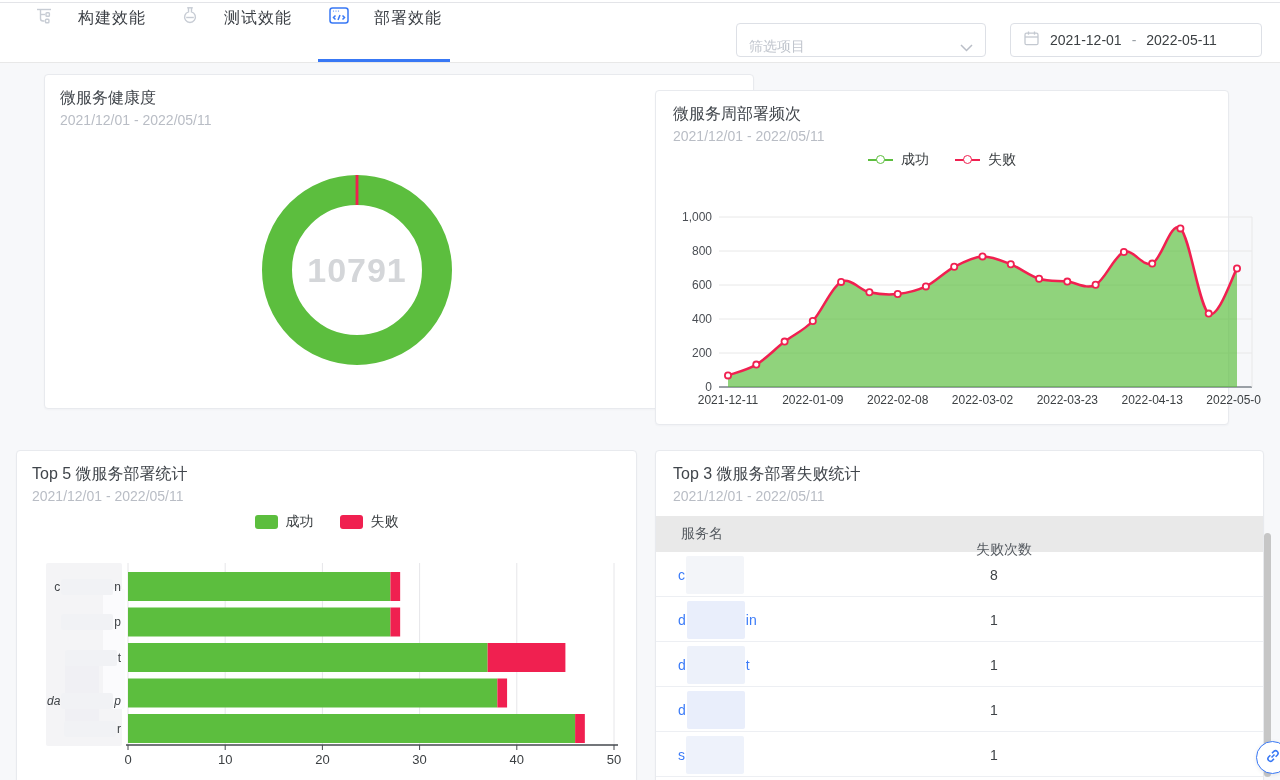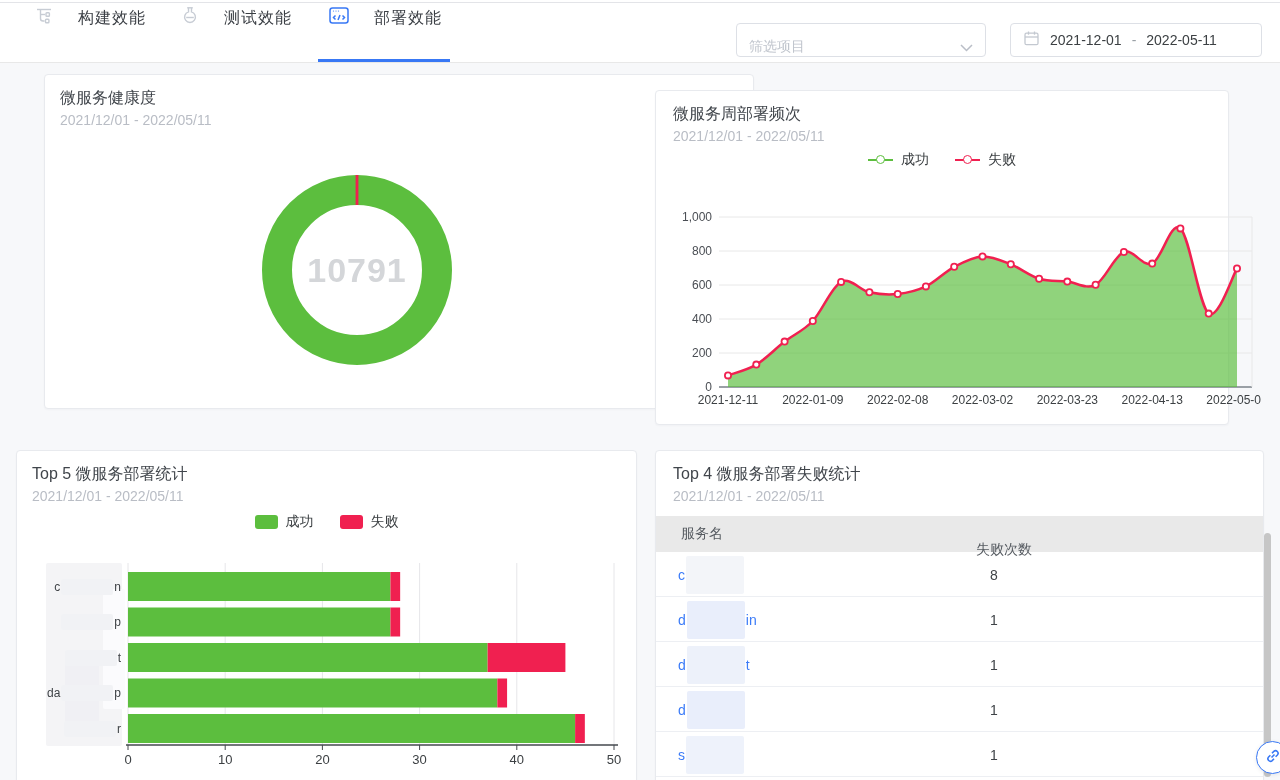--- a/index.html
+++ b/index.html
@@ -241,21 +241,21 @@
         <span>n</span>
       </div>
       <div class="bar-label" style="top: 162px;">
         <span class="blur"></span>
         <span>p</span>
       </div>
       <div class="bar-label" style="top: 197.5px;">
         <span class="blur"></span>
         <span>t</span>
       </div>
-      <div class="bar-label" style="top: 233px;">
+      <div class="bar-label" style="top: 241px; font-style: italic;">
         <span>da</span>
         <span class="blur"></span>
         <span>p</span>
       </div>
       <div class="bar-label" style="top: 268.5px;">
         <span class="blur"></span>
         <span>r</span>
       </div>
     </div>
   <svg id="bars-svg" width="600" height="230" style="position:absolute;left:10px;top:98px">
@@ -285,21 +285,21 @@
       <line x1="392.6" y1="196" x2="392.6" y2="201" stroke="#44484e"></line>
       <text x="392.6" y="215" text-anchor="middle" font-size="13" fill="#3c4043">30</text>
       <line x1="489.8" y1="196" x2="489.8" y2="201" stroke="#44484e"></line>
       <text x="489.8" y="215" text-anchor="middle" font-size="13" fill="#3c4043">40</text>
       <line x1="587" y1="196" x2="587" y2="201" stroke="#44484e"></line>
       <text x="587" y="215" text-anchor="middle" font-size="13" fill="#3c4043">50</text>
     </svg>
 </div>
 
 <div class="card" id="card-fail">
-  <div class="card-title" style="left:17px">Top 4 微服务部署失败统计</div>
+  <div class="card-title" style="left:17px">Top 3 微服务部署失败统计</div>
   <div class="card-sub" style="left:17px">2021/12/01 - 2022/05/11</div>
   <div class="tbl-head">
     <span class="c1">服务名</span>
     <span class="c2">失败次数</span>
   </div>
   <div class="tbl-body" id="fail-table-body">
       <div class="tbl-row">
         <span class="name">
           <span>c</span>
           <span class="blur" style="background:#f3f5f9"></span>

